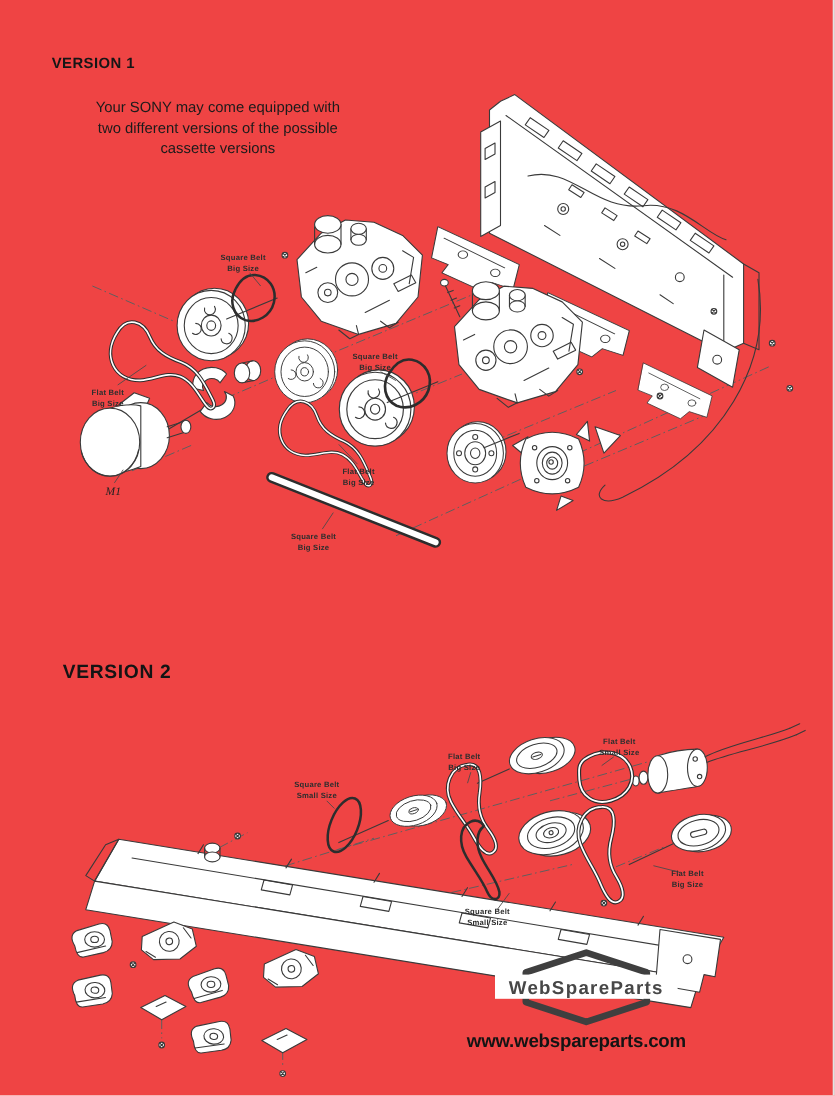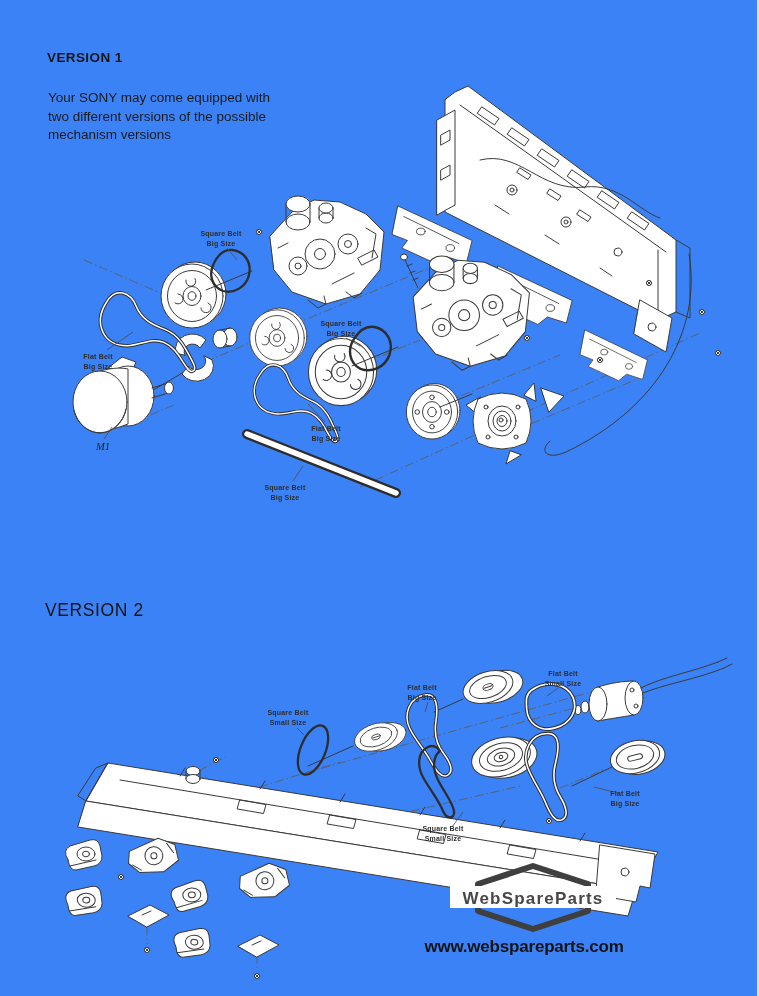--- a/index.html
+++ b/index.html
@@ -1,19 +1,19 @@
 <!DOCTYPE html>
 <html><head>
 <meta charset="utf-8">
 <style>
   html,body{margin:0;padding:0;background:#fff;}
-  #app{position:relative;width:759px;height:996px;background:#3b82f6;overflow:hidden;
-       font-family:"Liberation Sans",sans-serif;border-right:2px solid #e3e3e3;box-sizing:border-box;}
+  #app{position:relative;width:759px;height:996px;background:#ef4444;overflow:hidden;
+       font-family:"Liberation Sans",sans-serif;border-right:2px solid #e3e3e3;box-sizing:border-box;text-align:center;}
   .h1{position:absolute;left:47px;top:50px;font-size:13.5px;font-weight:700;color:#161616;letter-spacing:.4px;}
-  .h2{position:absolute;left:45px;top:600px;font-size:17.5px;font-weight:400;color:#141414;letter-spacing:.6px;}
+  .h2{position:absolute;left:57px;top:600px;font-size:17.5px;font-weight:700;color:#141414;letter-spacing:.6px;}
   .para{position:absolute;left:48px;top:89px;width:300px;color:#1b1b1b;}
   .para div{font-size:13.5px;font-weight:400;line-height:18.5px;white-space:nowrap;}
   svg{position:absolute;left:0;top:0;}
   .ln{fill:none;stroke:#3a3a3a;stroke-width:1;stroke-linejoin:round;stroke-linecap:round;}
   .fw{fill:#ffffff;}
   .belt{fill:none;stroke:#2d2d2d;stroke-width:2.3;stroke-linejoin:round;}
   .b2o{fill:none;stroke:#2d2d2d;stroke-width:3.4;stroke-linejoin:round;}
   .b2i{fill:none;stroke:#ffffff;stroke-width:1.5;stroke-linejoin:round;}
   .dd{fill:none;stroke:#5e5e5e;stroke-width:.9;stroke-dasharray:9 3 1.5 3;}
   .ldr{fill:none;stroke:#4a4a4a;stroke-width:.8;}
@@ -25,21 +25,21 @@
 </style>
 </head>
 <body>
 
 <div id="app">
 
   <div class="h1">VERSION 1</div>
   <div class="para">
     <div>Your SONY may come equipped with</div>
     <div>two different versions of the possible</div>
-    <div>mechanism versions</div>
+    <div>cassette versions</div>
   </div>
   <div class="h2">VERSION 2</div>
 
   <svg width="759" height="996" viewBox="0 0 759 996">
     <defs>
       <g id="flywheelA" class="ln">
         <ellipse class="fw" cx="3" cy="-2" rx="31" ry="32"></ellipse>
         <ellipse class="fw" cx="0" cy="0" rx="31" ry="32"></ellipse>
         <ellipse cx="0" cy="0" rx="24.5" ry="25.5"></ellipse>
         <ellipse class="fw" cx="0" cy="0" rx="9" ry="9.5"></ellipse>

